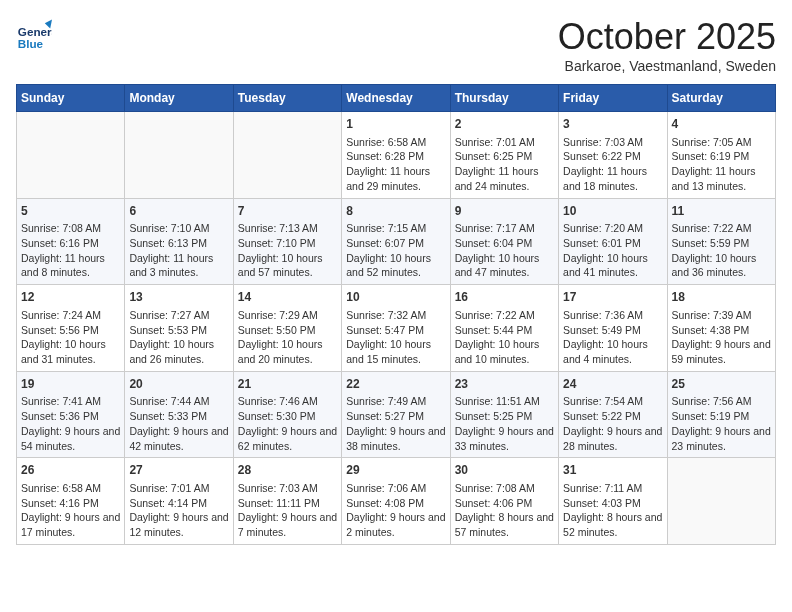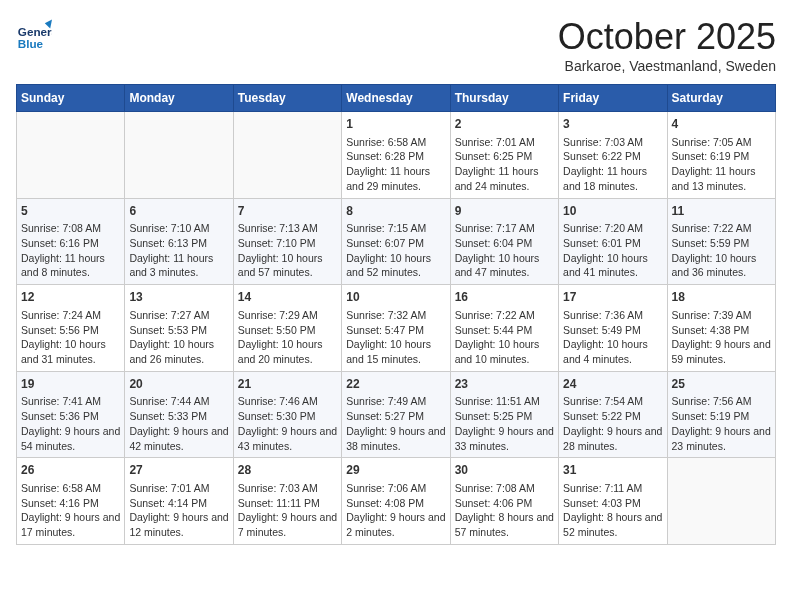--- a/index.html
+++ b/index.html
@@ -234,21 +234,21 @@
         <td>
           <span class="day-num">20</span>
           <div>Sunrise: 7:44 AM</div>
           <div>Sunset: 5:33 PM</div>
           <div>Daylight: 9 hours and 42 minutes.</div>
         </td>
         <td>
           <span class="day-num">21</span>
           <div>Sunrise: 7:46 AM</div>
           <div>Sunset: 5:30 PM</div>
-          <div>Daylight: 9 hours and 43 minutes.</div>
+          <div>Daylight: 9 hours and 62 minutes.</div>
         </td>
         <td>
           <span class="day-num">22</span>
           <div>Sunrise: 7:49 AM</div>
           <div>Sunset: 5:27 PM</div>
           <div>Daylight: 9 hours and 38 minutes.</div>
         </td>
         <td>
           <span class="day-num">23</span>
           <div>Sunrise: 11:51 AM</div>

